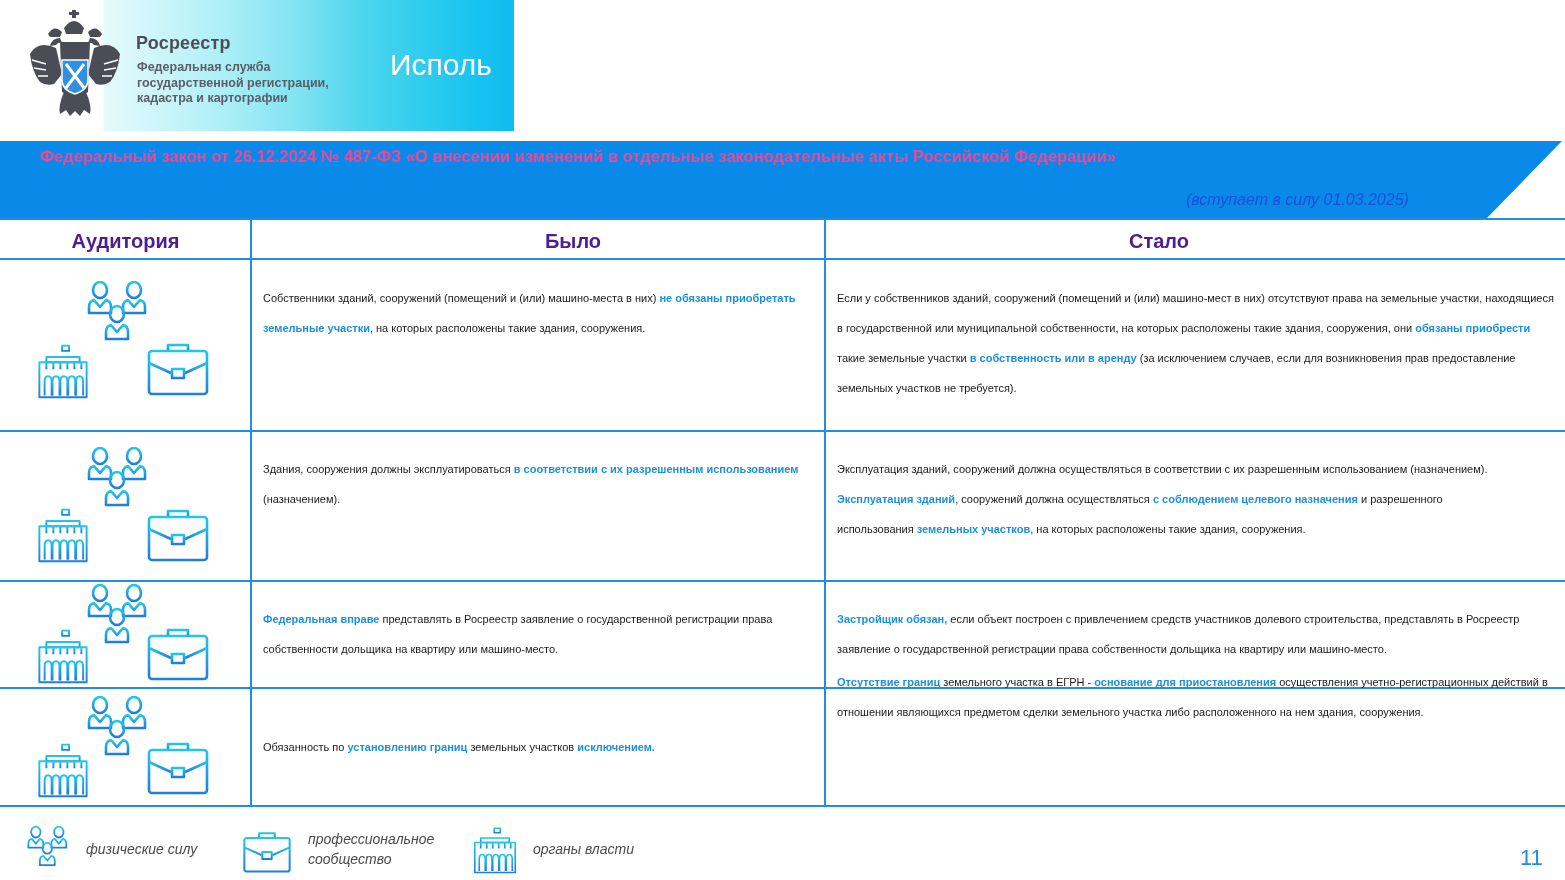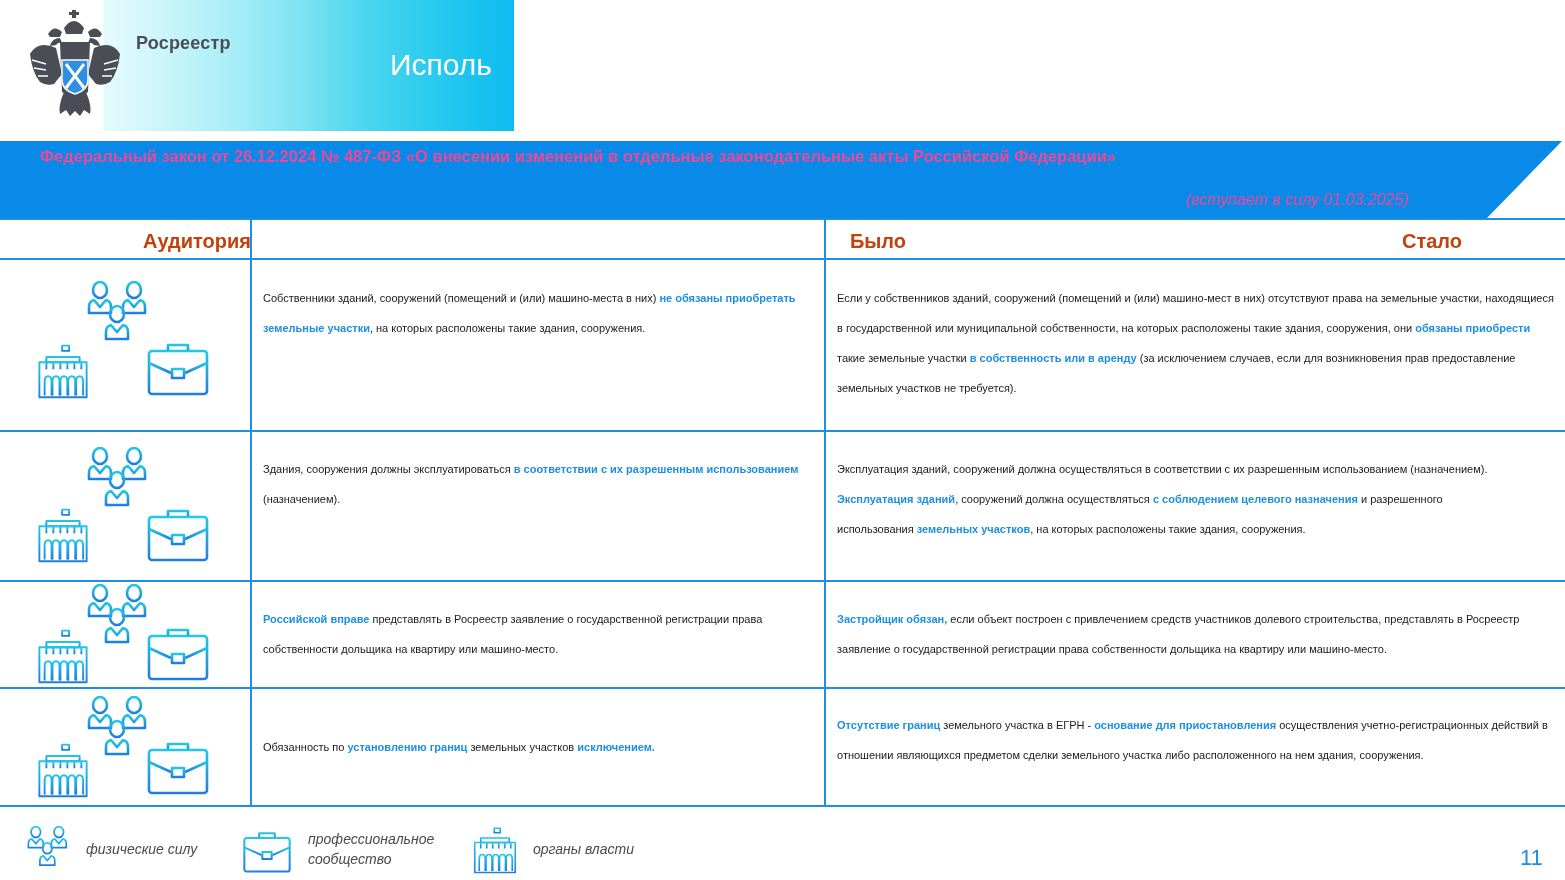--- a/index.html
+++ b/index.html
@@ -27,27 +27,27 @@
 
   
   .law-band { position: absolute; left: 0; top: 141px; width: 1565px; height: 78px; }
   .law-band svg { position: absolute; left: 0; top: 0; }
   .law-title {
     position: absolute; left: 40px; top: 147px;
     font-size: 16.5px; font-weight: bold; color: #ec4899; white-space: nowrap;
   }
   .law-effective {
     position: absolute; left: 1186px; top: 191px;
-    font-size: 16px; font-style: italic; color: #ec4899; white-space: nowrap;
+    font-size: 16px; font-style: italic; color: #1d4ed8; white-space: nowrap;
   }
   .hline { position: absolute; left: 0; width: 1565px; height: 2px; background: #1f8fe6; }
   .vline { position: absolute; width: 2px; background: #1f8fe6; }
   .th {
-    position: absolute; top: 219px; height: 40px; line-height: 44px; text-align: right;
-    font-size: 20px; font-weight: bold; color: #c2410c;
+    position: absolute; top: 219px; height: 40px; line-height: 44px; text-align: center;
+    font-size: 20px; font-weight: bold; color: #4c1d95;
   }
   .cell {
     position: absolute; font-size: 11px; line-height: 30px; color: #1a1a1a;
   }
   .cell .hl { color: #1b8fe3; font-weight: bold; }
   .audience-icons { position: absolute; left: 30px; width: 190px; height: 120px; }
 
   
   .legend-item { position: absolute; top: 826px; height: 48px; }
   .legend-label {
@@ -123,20 +123,21 @@
 
       <path d="M34 34 h30 l-2 50 q-13 8 -26 0 z"></path>
 
       <path d="M38 84 q-6 14 -4 22 l6 -4 l4 6 l5 -5 l5 5 l4 -6 l6 4 q2 -8 -4 -22 z"></path>
     </g>
 
     <path d="M36 52 h26 v20 q0 10 -13 14 q-13 -4 -13 -14 z" fill="#2f8fe0" stroke="#ffffff" stroke-width="1.5"></path>
     <path d="M40 56 l18 24 M58 56 l-18 24" stroke="#ffffff" stroke-width="3"></path>
   </svg>
   <div class="brand-name">Росреестр</div>
+  <div class="brand-sub">Федеральная служба государственной регистрации, кадастра и картографии</div>
   <div class="banner-title">Исполь</div>
 </div>
 
 <div class="law-band">
   <svg width="1565" height="78" viewBox="0 0 1565 78">
     <polygon points="0,0 1562,0 1487,77 0,77" fill="#0a8ae8"></polygon>
   </svg>
 </div>
 <div class="law-title">Федеральный закон от 26.12.2024 № 487-ФЗ «О внесении изменений в отдельные законодательные акты Российской Федерации»</div>
 <div class="law-effective">(вступает в силу 01.03.2025)</div>
@@ -146,21 +147,21 @@
   <div class="hline" style="top:258px"></div>
   <div class="hline" style="top:430px"></div>
   <div class="hline" style="top:580px"></div>
   <div class="hline" style="top:687px"></div>
   <div class="hline" style="top:805px"></div>
   <div class="vline" style="left:250px; top:219px; height:587px"></div>
   <div class="vline" style="left:824px; top:219px; height:587px"></div>
 
   <div class="th" style="left:0; width:251px">Аудитория</div>
   <div class="th" style="left:240px; width:666px">Было</div>
-  <div class="th" style="left:794px; width:668px">Стало</div>
+  <div class="th" style="left:825px; width:668px">Стало</div>
 
   <div>
     <div class="audience-icons" style="top:281px">
       <svg style="position:absolute;left:56px;top:0" width="64" height="68">
           <use href="#sym-people"></use>
         </svg>
       <svg style="position:absolute;left:4px;top:62px" width="58" height="56" viewBox="0 0 58 64">
           <use href="#sym-building"></use>
         </svg>
       <svg style="position:absolute;left:116px;top:60px" width="64" height="56">
@@ -192,38 +193,38 @@
       <svg style="position:absolute;left:56px;top:0" width="64" height="68">
           <use href="#sym-people"></use>
         </svg>
       <svg style="position:absolute;left:4px;top:44px" width="58" height="56" viewBox="0 0 58 64">
           <use href="#sym-building"></use>
         </svg>
       <svg style="position:absolute;left:116px;top:42px" width="64" height="56">
           <use href="#sym-briefcase"></use>
         </svg>
     </div>
-    <div class="cell" style="left:263px; top:604px; width:550px"><span class="hl">Российской вправе</span><span> представлять в Росреестр заявление о государственной регистрации права собственности дольщика на квартиру или машино-место.</span></div>
+    <div class="cell" style="left:263px; top:604px; width:550px"><span class="hl">Федеральная вправе</span><span> представлять в Росреестр заявление о государственной регистрации права собственности дольщика на квартиру или машино-место.</span></div>
     <div class="cell" style="left:837px; top:604px; width:700px"><span class="hl">Застройщик обязан,</span><span> если объект построен с привлечением средств участников долевого строительства, представлять в Росреестр заявление о государственной регистрации права собственности дольщика на квартиру или машино-место.</span></div>
   </div>
 
   <div>
     <div class="audience-icons" style="top:696px">
       <svg style="position:absolute;left:56px;top:0" width="64" height="68">
           <use href="#sym-people"></use>
         </svg>
       <svg style="position:absolute;left:4px;top:46px" width="58" height="56" viewBox="0 0 58 64">
           <use href="#sym-building"></use>
         </svg>
       <svg style="position:absolute;left:116px;top:44px" width="64" height="56">
           <use href="#sym-briefcase"></use>
         </svg>
     </div>
     <div class="cell" style="left:263px; top:732px; width:520px"><span>Обязанность по </span><span class="hl">установлению границ</span><span> земельных участков </span><span class="hl">исключением.</span></div>
-    <div class="cell" style="left:837px; top:710px; width:724px"><span class="hl">Отсутствие границ</span><span> земельного участка в ЕГРН - </span><span class="hl">основание для приостановления</span><span> осуществления учетно-регистрационных действий в отношении являющихся предметом сделки земельного участка либо расположенного на нем здания, сооружения.</span></div>
+    <div class="cell" style="left:837px; top:667px; width:724px"><span class="hl">Отсутствие границ</span><span> земельного участка в ЕГРН - </span><span class="hl">основание для приостановления</span><span> осуществления учетно-регистрационных действий в отношении являющихся предметом сделки земельного участка либо расположенного на нем здания, сооружения.</span></div>
   </div>
 </div>
 
 <div>
   <div class="legend-item" style="left:26px; width:200px">
     <svg style="position:absolute;left:0;top:0" width="44" height="46" viewBox="0 0 64 68">
         <use href="#sym-people"></use>
       </svg>
     <div class="legend-label" style="left:60px; top:13px">физические силу</div>
   </div>

